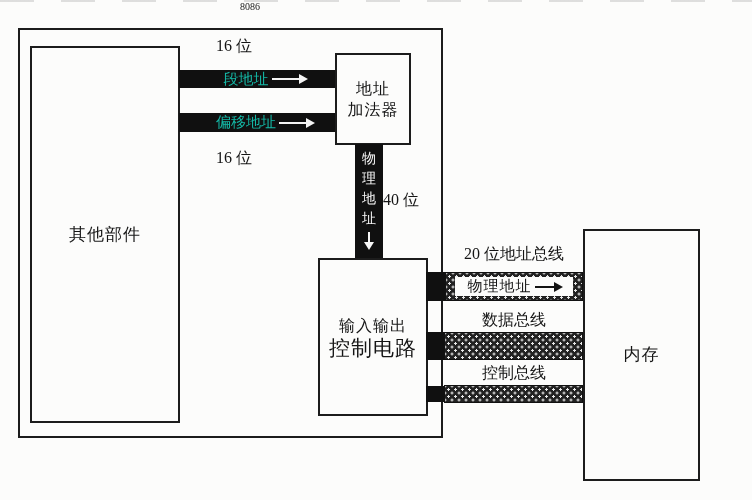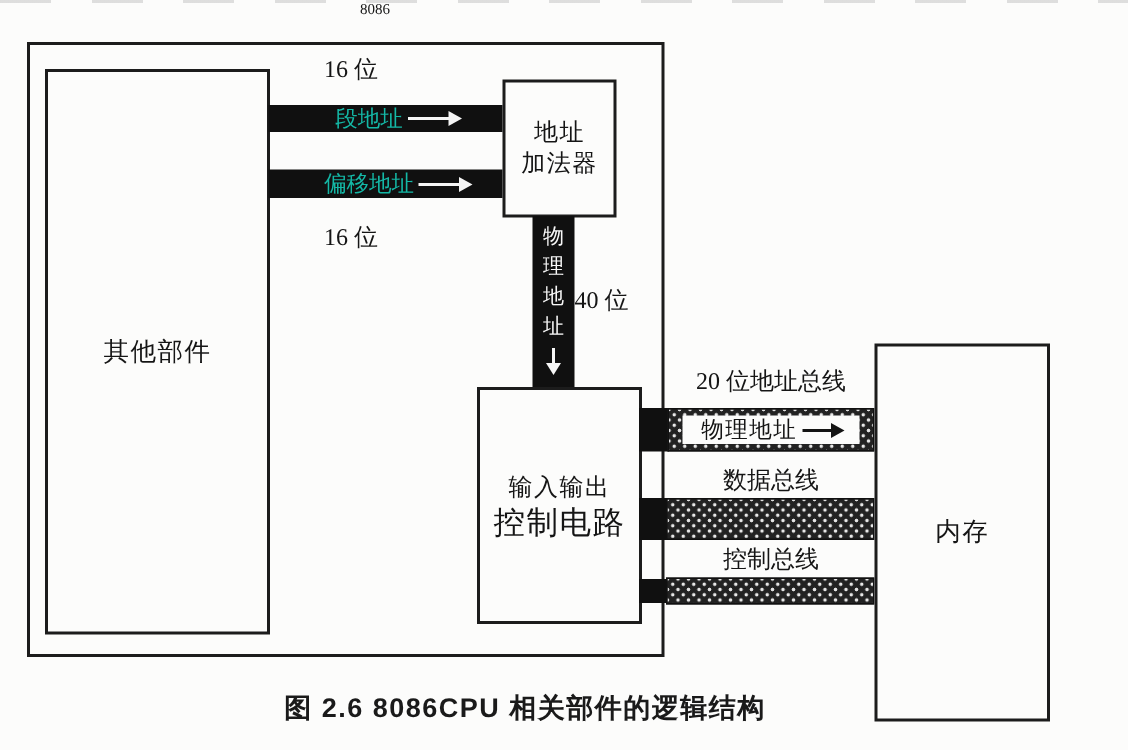--- a/index.html
+++ b/index.html
@@ -111,15 +111,14 @@
   </div>
 
   <div class="hatch" style="left:444px; top:332px; width:139px; height:28px;"></div>
 
   <div class="hatch" style="left:444px; top:385px; width:139px; height:18px;"></div>
 
   <div class="box" style="left:583px; top:229px; width:117px; height:252px;">
     <span class="box-label">内存</span>
   </div>
 
-  <div class="caption" style="left:100px; top:460px; width:500px;">图 2.6  8086CPU 相关部件的逻辑结构</div>
 
 </div>
 
 </body></html>

